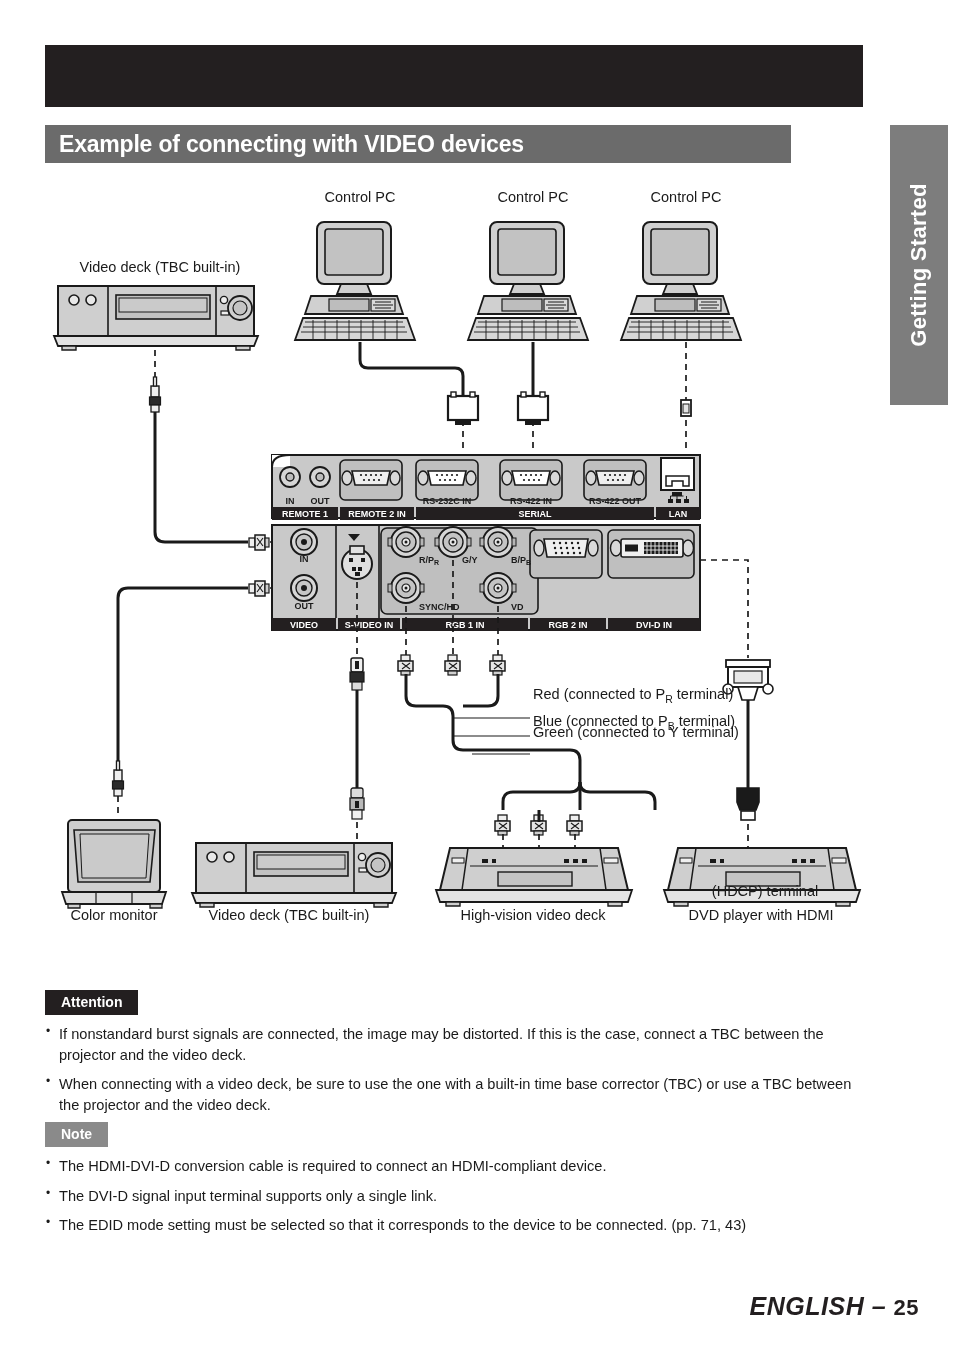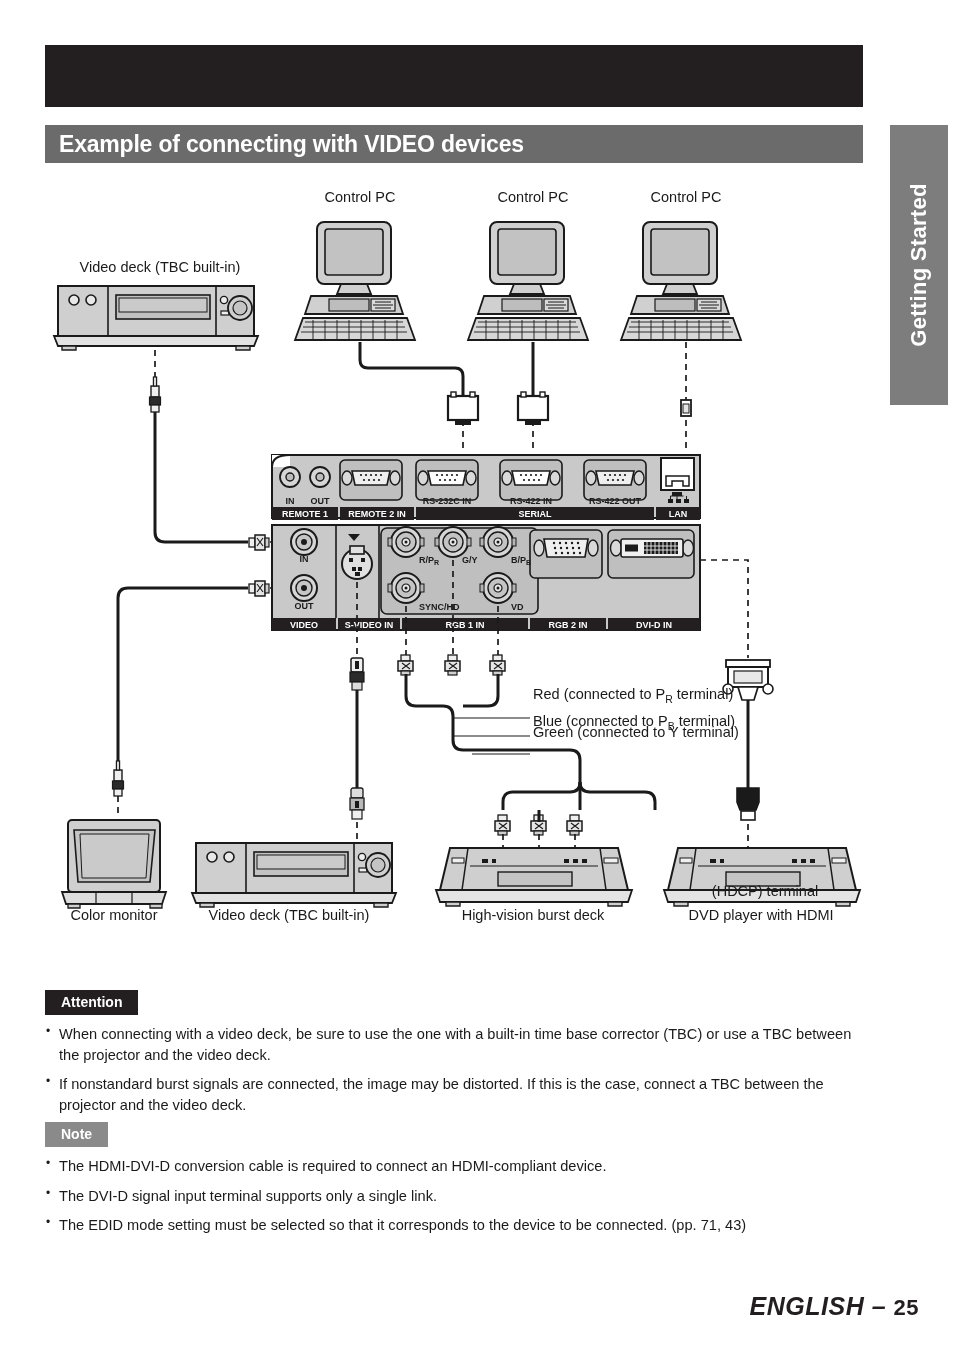--- a/index.html
+++ b/index.html
@@ -14,21 +14,21 @@
   .page{position:absolute;inset:0;}
 
   
   .topbar{
     position:absolute;left:45px;top:45px;width:818px;height:62px;
     background:#231f20;
   }
 
   
   .titlebar{
-    position:absolute;left:45px;top:125px;width:818px;height:38px;
+    position:absolute;left:45px;top:125px;width:746px;height:38px;
     background:#6b6b6b;
     display:flex;align-items:center;
   }
   .titlebar .title{
     color:#ffffff;font-size:23px;font-weight:bold;
     letter-spacing:-0.2px;padding-left:14px;
   }
 
   
   .sidetab{
@@ -584,30 +584,30 @@
     <div class="dlabel" style="left:533px;top:515px;">
       <span>Red (connected to P</span><span style="font-size:10.5px;vertical-align:sub;">R</span><span> terminal)</span>
     </div>
     <div class="dlabel" style="left:533px;top:534px;margin-top:8px;">
       <span>Blue (connected to P</span><span style="font-size:10.5px;vertical-align:sub;">B</span><span> terminal)</span>
     </div>
     <div class="dlabel" style="left:533px;top:553px;">Green (connected to Y terminal)</div>
 
     <div class="dlabel c" style="left:114px;top:736px;">Color monitor</div>
     <div class="dlabel c" style="left:289px;top:736px;">Video deck (TBC built-in)</div>
-    <div class="dlabel c" style="left:533px;top:736px;">High-vision burst deck</div>
+    <div class="dlabel c" style="left:533px;top:736px;">High-vision video deck</div>
     <div class="dlabel c" style="left:761px;top:736px;">DVD player with HDMI</div>
     <div class="dlabel c" style="left:765px;top:712px;">(HDCP) terminal</div>
   </div>
 
   <div class="blockwrap" style="top:990px;">
     <span class="tag attention">Attention</span>
     <ul class="bullets">
+      <li>If nonstandard burst signals are connected, the image may be distorted. If this is the case, connect a TBC between the projector and the video deck.</li>
       <li>When connecting with a video deck, be sure to use the one with a built-in time base corrector (TBC) or use a TBC between the projector and the video deck.</li>
-      <li>If nonstandard burst signals are connected, the image may be distorted. If this is the case, connect a TBC between the projector and the video deck.</li>
     </ul>
   </div>
 
   <div class="blockwrap" style="top:1122px;">
     <span class="tag note">Note</span>
     <ul class="bullets">
       <li>The HDMI-DVI-D conversion cable is required to connect an HDMI-compliant device.</li>
       <li>The DVI-D signal input terminal supports only a single link.</li>
       <li>The EDID mode setting must be selected so that it corresponds to the device to be connected. (pp. 71, 43)</li>
     </ul>

